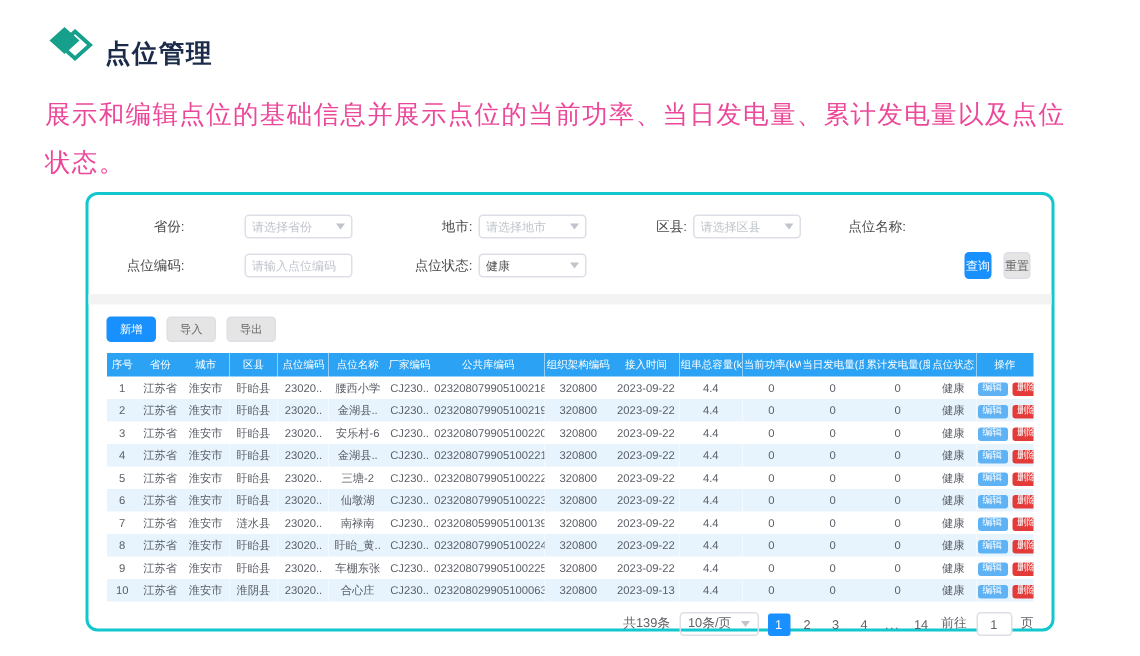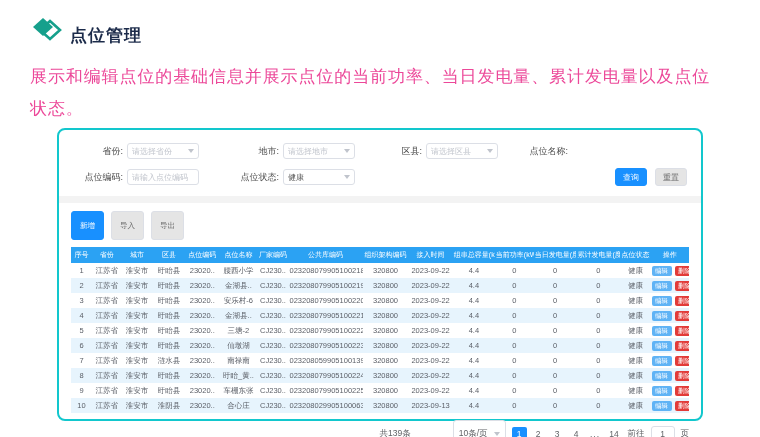--- a/index.html
+++ b/index.html
@@ -26,45 +26,45 @@
   .f-label { font-size:9px; color:#4a4a4a; text-align:right; padding-right:4px; white-space:nowrap; }
   .w1 .f-label{ width:56px; } .w2 .f-label{ width:72px; } .w3 .f-label{ width:58px; } .w4 .f-label{ width:64px; }
   .f-ctl { width:72px; height:16px; border:1px solid #dcdfe6; border-radius:3px; background:#fff;
            font-size:8px; display:flex; align-items:center; padding:0 4px; color:#333; position:relative; }
   .f-ctl.is-select { justify-content:space-between; }
   .ph { color:#c0c4cc; overflow:hidden; white-space:nowrap; }
   .val { color:#555; }
   input.f-ctl { outline:none; }
   input.f-ctl::placeholder { color:#c0c4cc; font-size:8px; }
   .caret { width:0; height:0; border-left:3.5px solid transparent; border-right:3.5px solid transparent; border-top:4px solid #c0c4cc; margin-left:3px; flex:0 0 auto; }
-  .gap1{ margin-left:0; } .gap2{ margin-left:12px; } .gap3{ margin-left:13px; } .gap4{ margin-left:10px; }
+  .gap1{ margin-left:0;gap:36px; } .gap2{ margin-left:12px; } .gap3{ margin-left:13px; } .gap4{ margin-left:10px; }
   .filter-btns { position:absolute; right:2px; top:2px; display:flex; gap:8px; }
   .btn { border-radius:3px; cursor:pointer; font-family:inherit; }
   .btn-primary { background:#1890ff; color:#fff; border:1px solid #1890ff; }
   .btn-plain { background:#e5e5e5; color:#666; border:1px solid #dcdfe6; }
-  .btn-query { width:32px; height:18px; font-size:8px; }
+  .btn-query { width:18px; height:18px; font-size:8px; }
 
   .divider { height:7px; background:#f3f3f3; margin:8px -12px 0 -12px; }
 
   
   .toolbar { display:flex; gap:7px; margin:8px 0 7px 0; }
-  .btn-sm { height:29px; font-size:7.5px; padding:0 8px; line-height:13px; }
+  .btn-sm { height:17px; font-size:7.5px; padding:0 8px; line-height:13px; }
 
   
   table.points { width:100%; border-collapse:collapse; table-layout:fixed; }
   table.points th { background:#2ba2f3; color:#fff; font-size:7px; font-weight:normal; height:16px; padding:0 1px; text-align:center; white-space:nowrap; overflow:hidden; }
   table.points td { font-size:7.5px; color:#5a5e66; height:15px; padding:0 1px; text-align:center; white-space:nowrap; overflow:hidden; border:none; }
   table.points tr.alt { background:#e7f4fd; }
   .op-btn { display:inline-block; font-size:6.5px; color:#fff; border-radius:2px; padding:1.5px 3.5px; line-height:1; cursor:pointer; }
   .op-edit { background:#5fb3f5; margin-right:3px; }
   .op-del { background:#e23b39; }
 
   
   .pagination { display:flex; justify-content:flex-end; align-items:center; gap:6px; margin-top:7px; font-size:8.5px; color:#606266; }
-  .page-size { border:1px solid #dcdfe6; border-radius:3px; height:28px; padding:0 5px; display:flex; align-items:center; gap:3px; color:#606266; cursor:pointer;margin-left:36px; }
+  .page-size { border:1px solid #dcdfe6; border-radius:3px; height:16px; padding:0 5px; display:flex; align-items:center; gap:3px; color:#606266; cursor:pointer; }
   .pages { display:flex; align-items:center; gap:4px; }
   .pg { min-width:15px; height:15px; line-height:15px; text-align:center; border-radius:2px; cursor:pointer; }
   .pg.active { background:#1890ff; color:#fff; }
   .pg.dots { cursor:default; letter-spacing:1px; }
   .goto { width:24px; height:16px; border:1px solid #dcdfe6; border-radius:3px; text-align:center; font-size:8.5px; color:#606266; outline:none; }
 </style>
 </head>
 <body>
 
 <div class="page">

